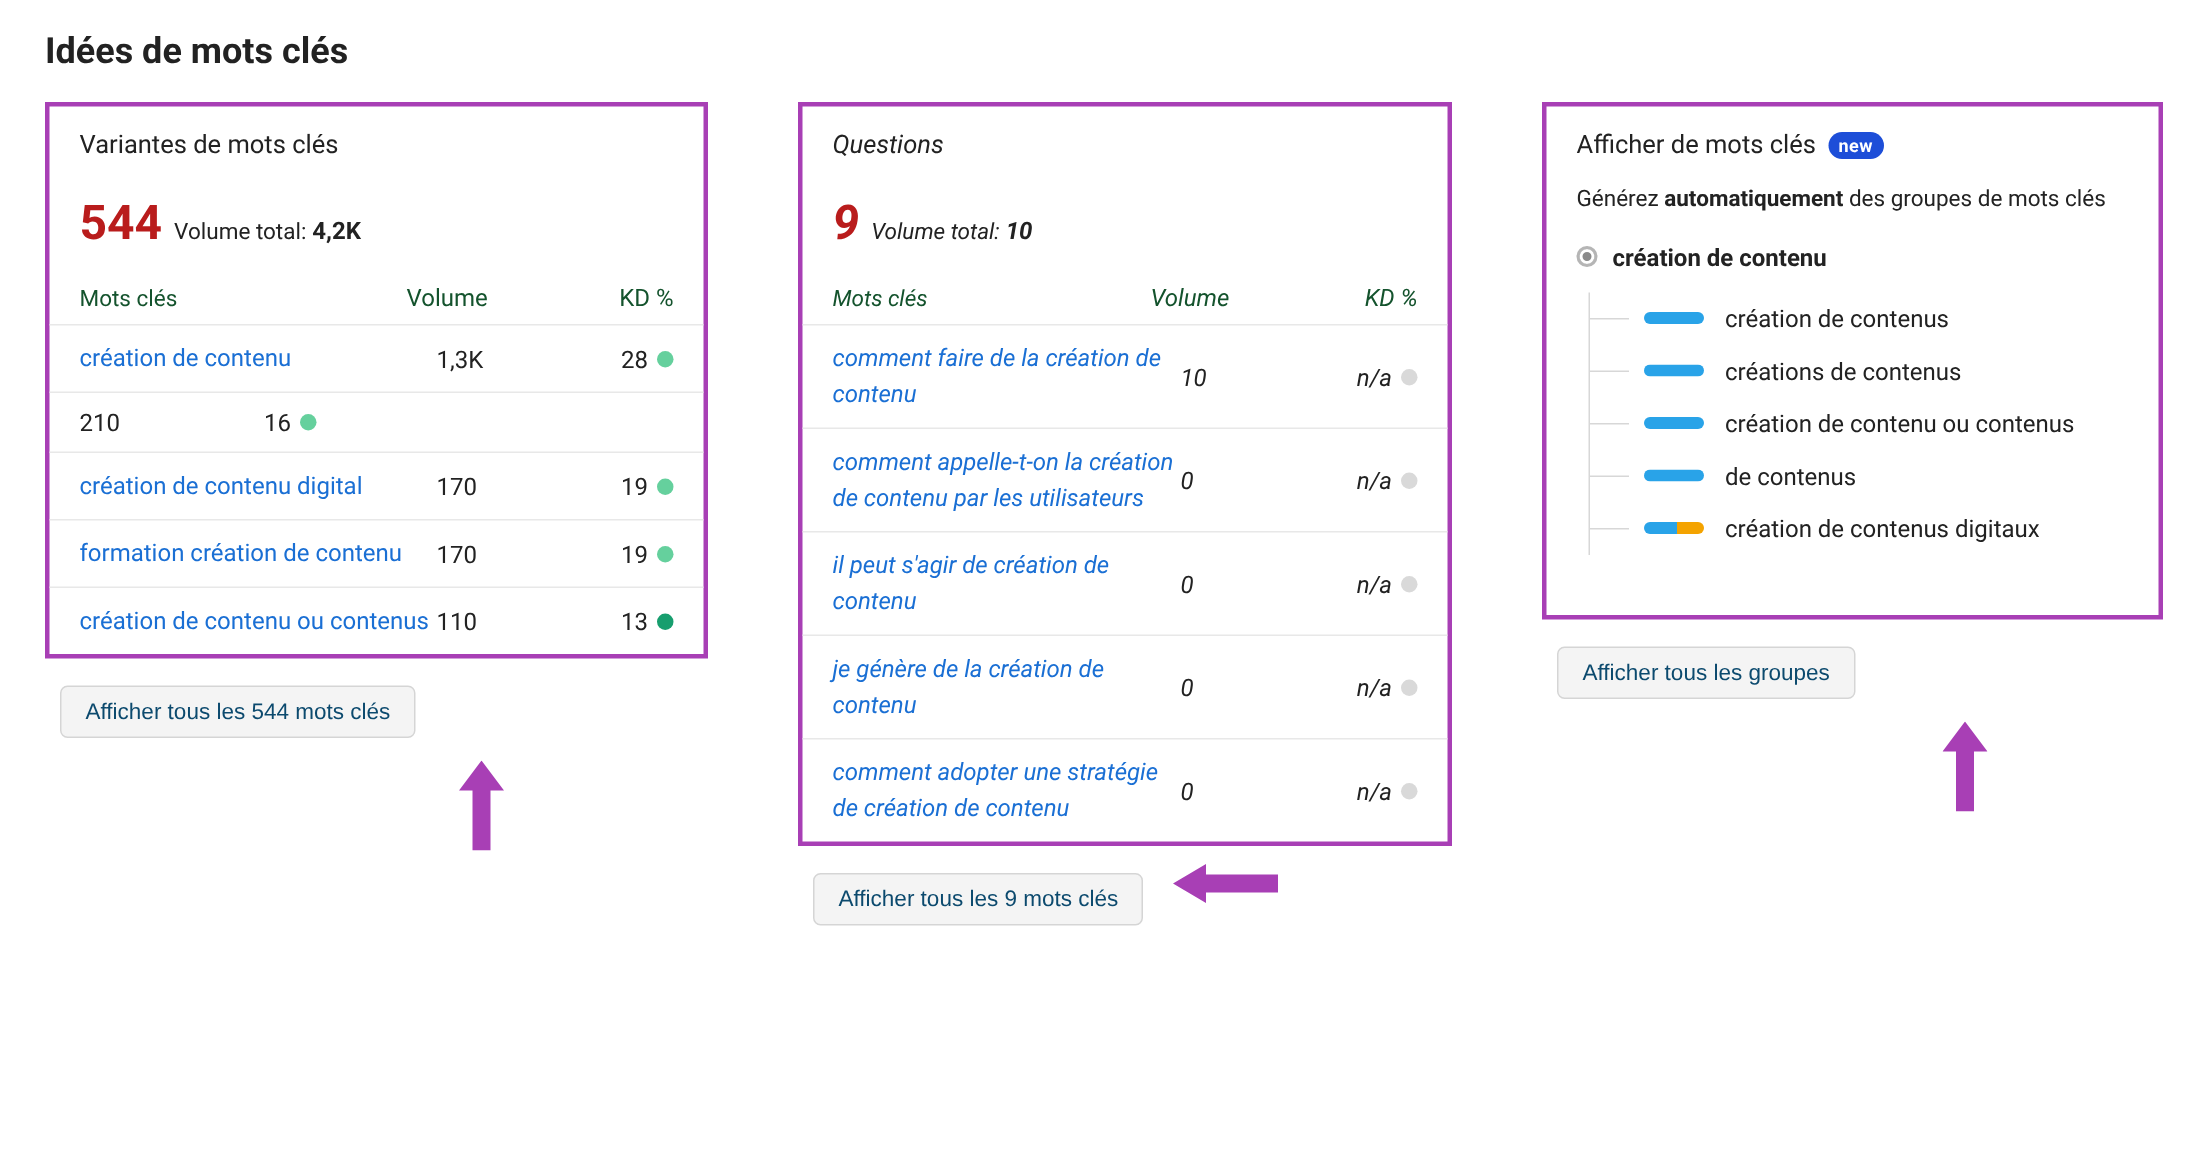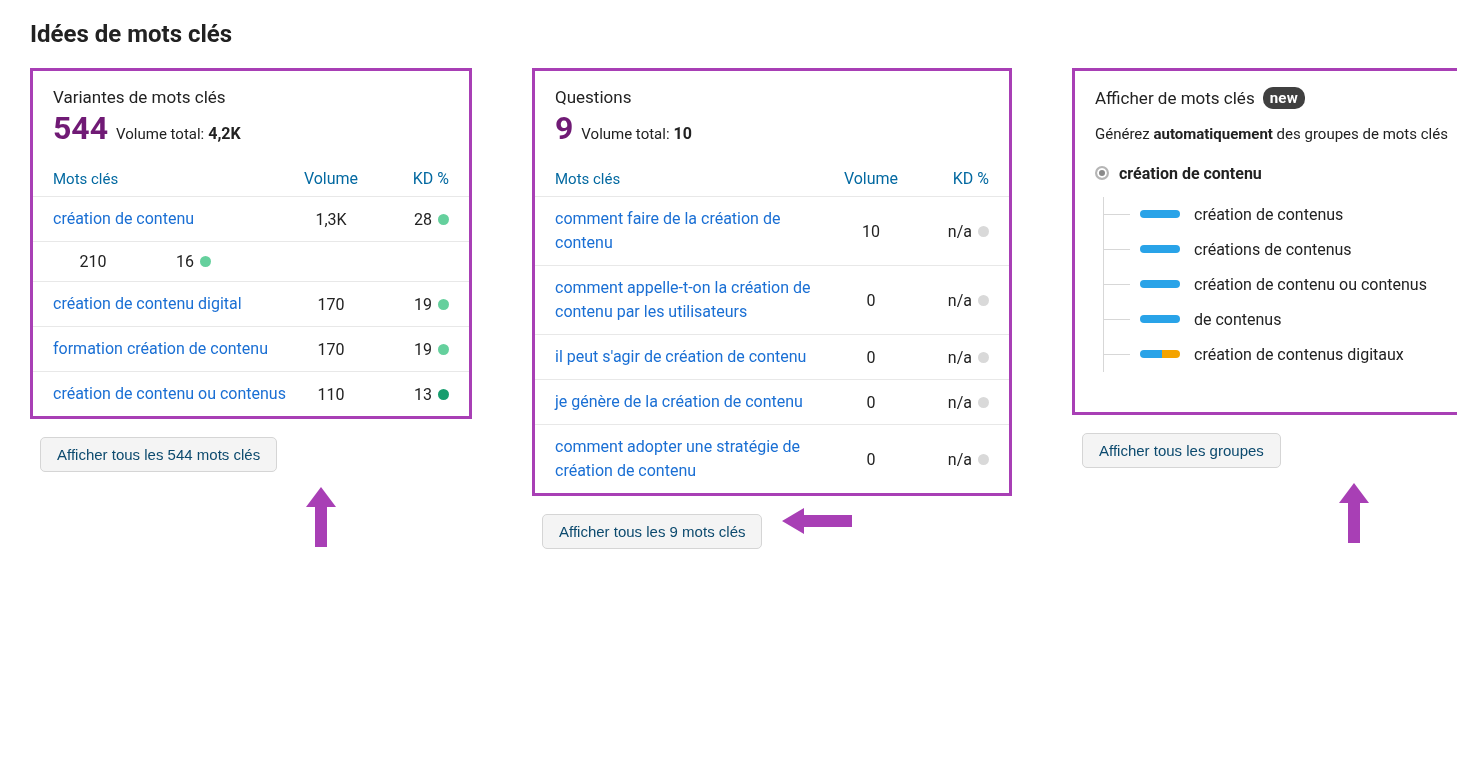--- a/index.html
+++ b/index.html
@@ -29,58 +29,59 @@
   border: 3px solid #a83fb5;
   background: #fff;
   padding: 16px 0 0 0;
 }
 .panel-inner {
   padding: 0 20px;
 }
 .panel-title {
   font-size: 17px;
   font-weight: 400;
-  margin-bottom: 2px;
+  margin-bottom: 22px;
 }
 .count-line {
   display: flex;
   align-items: baseline;
   gap: 8px;
   margin-bottom: 22px;
 }
 .big-count {
   font-size: 32px;
   font-weight: 700;
-  color: #701a75;
+  color: #b91c1c;
 }
 .vol-label {
   font-size: 15px;
 }
 .vol-value {
   font-weight: 700;
   margin-top: 16px;
 }
 .tbl {
   width: 100%;
 }
 .tbl-head, .tbl-row {
   display: flex;
   align-items: center;
   padding: 10px 20px;
   border-top: 1px solid #e8e8e8;
 }
 .tbl-head {
   font-size: 15px;
-  color: #0369a1;
+  color: #14532d;
   border-top: none;
   padding-top: 0;
   padding-bottom: 8px;
+  gap: 20px;
 }
 .col-kw { flex: 1; }
-.col-vol { width: 80px; text-align: center; font-size: 16px; }
+.col-vol { width: 80px; text-align: left; font-size: 16px; }
 .col-kd { width: 78px; text-align: right; font-size: 16px; display: flex; align-items: center; justify-content: flex-end; gap: 6px; }
 .kw-link {
   color: #1a6fd4;
   text-decoration: none;
   font-size: 16px;
   line-height: 1.5;
 }
 .kd-dot {
   width: 11px;
   height: 11px;
@@ -111,23 +112,23 @@
   margin-left: 20px;
   vertical-align: middle;
 }
 .groups-head {
   display: flex;
   align-items: center;
   gap: 8px;
   margin-bottom: 14px;
 }
 .new-badge {
-  background: #404040;
+  background: #1d4ed8;
   color: #fff;
-  font-size: 15px;
+  font-size: 12px;
   font-weight: 700;
   padding: 2px 7px;
   border-radius: 10px;
   letter-spacing: 0.3px;
 }
 .groups-desc {
   font-size: 15px;
   line-height: 1.5;
   margin-bottom: 18px;
 }
@@ -181,21 +182,21 @@
   border-radius: 4px;
   overflow: hidden;
 }
 .bar-seg {
   height: 100%;
 }
 .bar-blue { background: #29a3e8; }
 .bar-orange { background: #f4a300; }
 
 .panel.variants { width: 442px; }
-.panel.questions { width: 480px; }
+.panel.questions { width: 436px; font-style: italic; }
 .panel.groups { width: 414px; padding-bottom: 20px; }
 
 .btn-row {
   display: flex;
   align-items: center;
 }
 </style>
 </head>
 <body>
 

